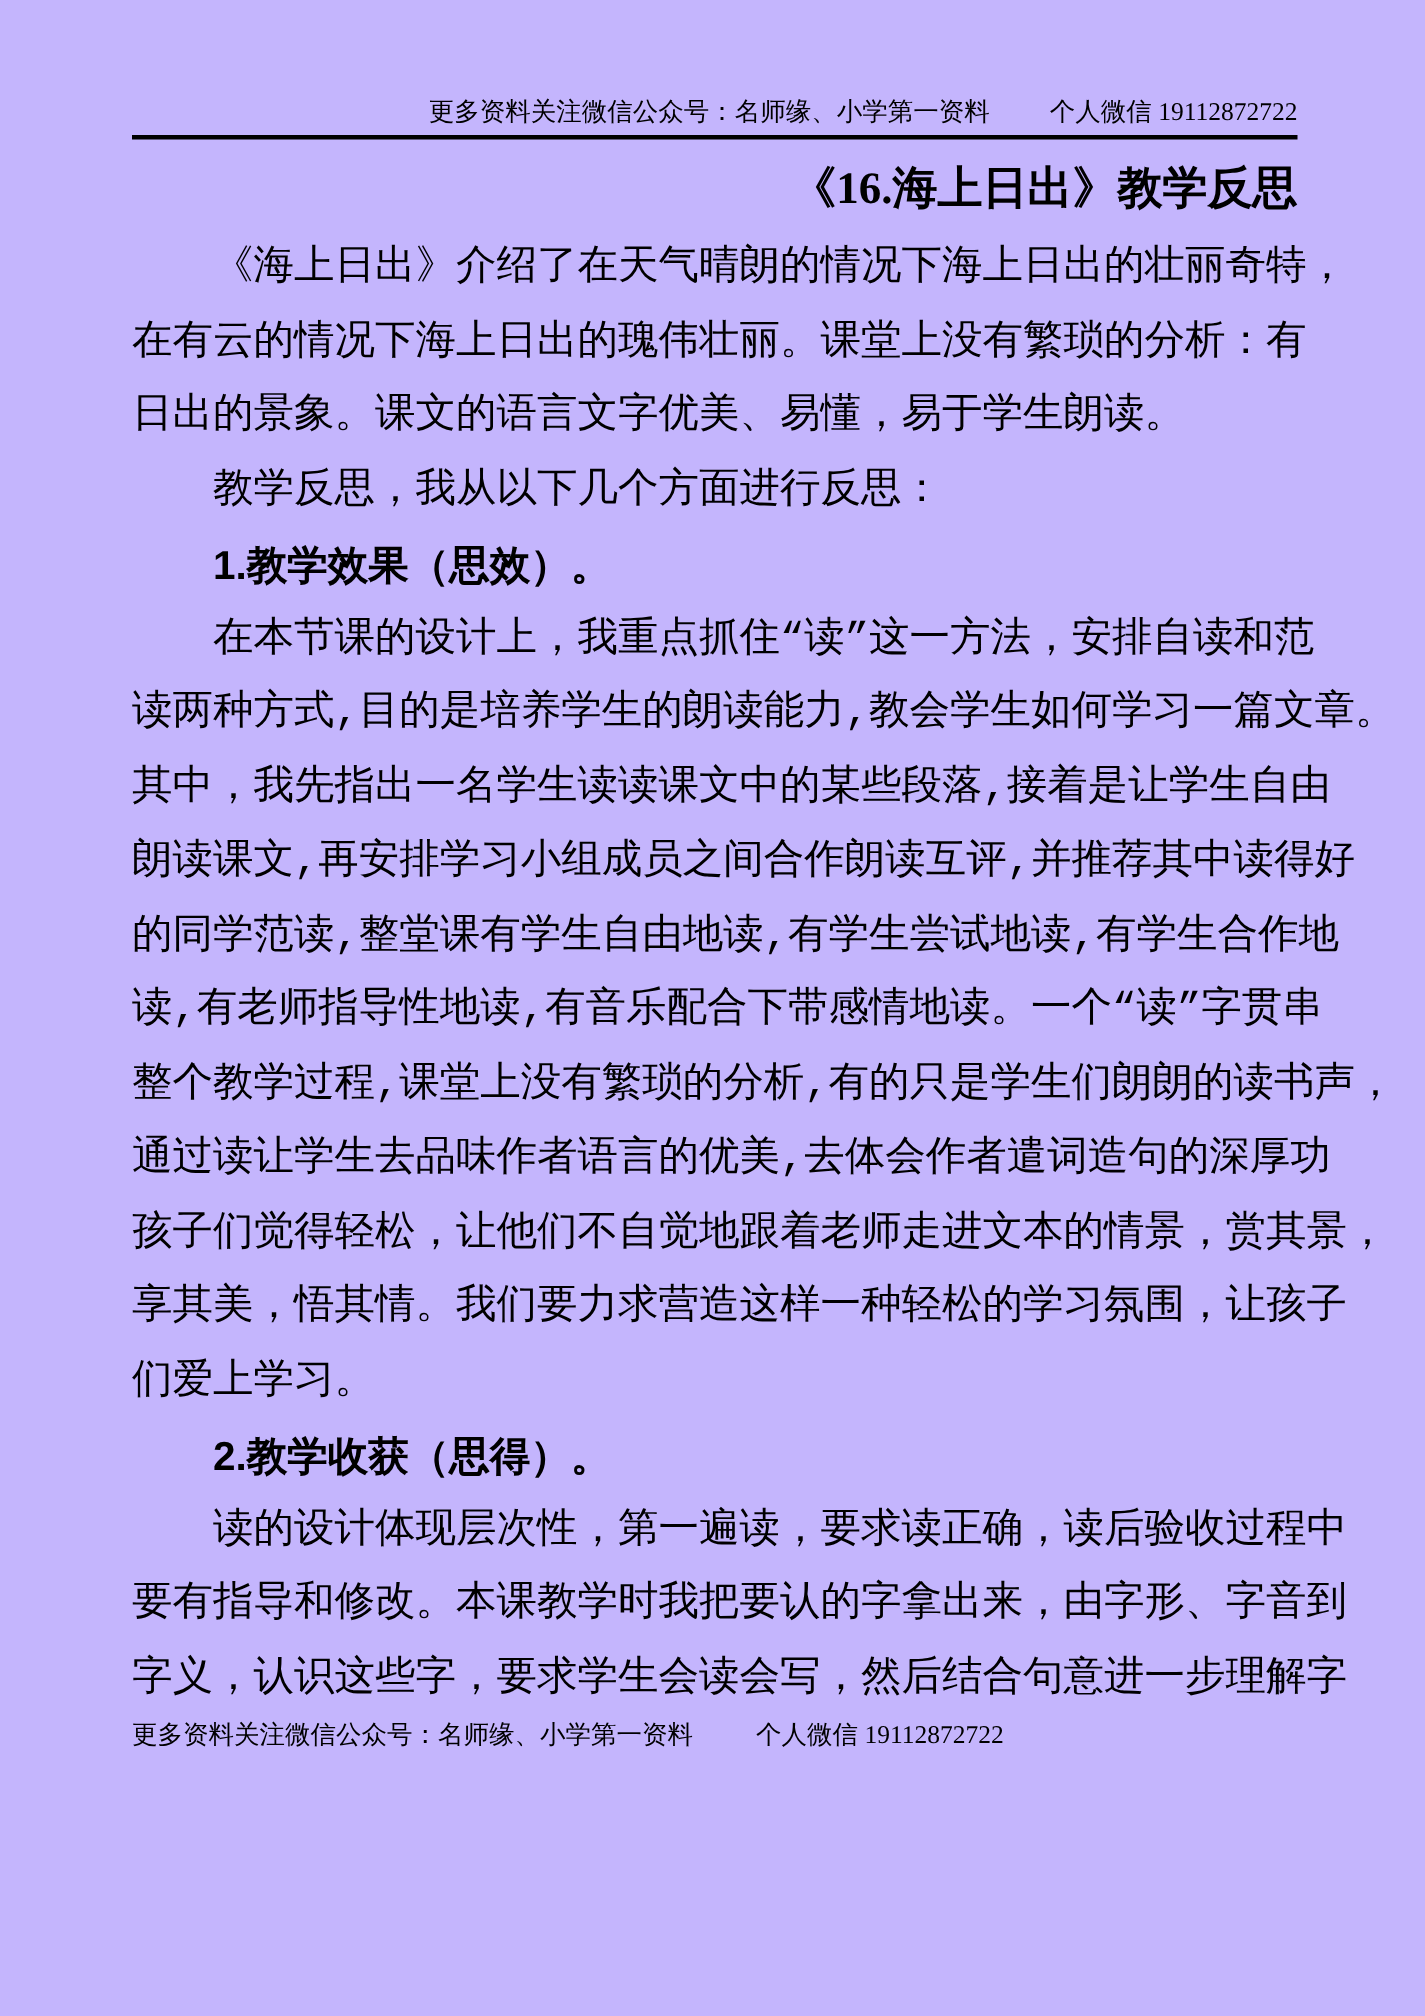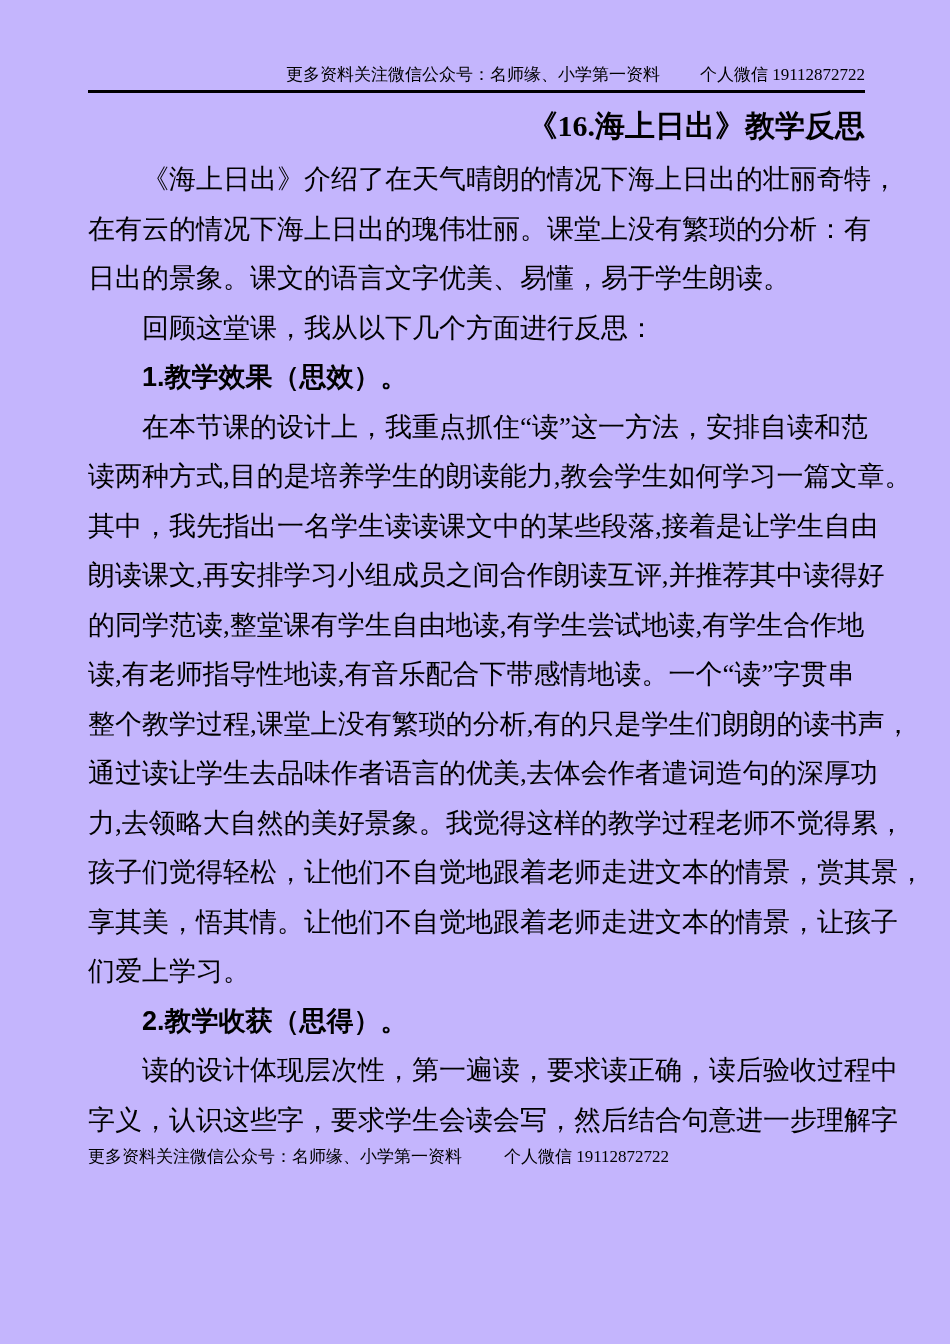--- a/index.html
+++ b/index.html
@@ -52,20 +52,21 @@
   }
   .block .line:first-child {
     text-indent: 2em;
   }
   .block.heading .line {
     font-weight: bold;
     font-family: "Liberation Sans", "DejaVu Sans", sans-serif;
   }
   .line {
     white-space: nowrap;
+    font-family: Liberation Mono, monospace;
   }
   .page-footer {
     display: flex;
     justify-content: flex-start;
     gap: 42px;
     font-size: 17px;
     line-height: 22px;
     margin-top: 1px;
     white-space: nowrap;
   }
@@ -85,44 +86,44 @@
 
     <div class="doc-title">《16.海上日出》教学反思</div>
 
     <div class="doc-body">
         <div class="block para">
           <div class="line">《海上日出》介绍了在天气晴朗的情况下海上日出的壮丽奇特，</div>
           <div class="line">在有云的情况下海上日出的瑰伟壮丽。课堂上没有繁琐的分析：有</div>
           <div class="line">日出的景象。课文的语言文字优美、易懂，易于学生朗读。</div>
         </div>
         <div class="block para">
-          <div class="line">回顾这堂课，我从以下几个方面进行反思：</div>
+          <div class="line">教学反思，我从以下几个方面进行反思：</div>
         </div>
         <div class="block heading">
           <div class="line">1.教学效果（思效）。</div>
         </div>
         <div class="block para">
           <div class="line">在本节课的设计上，我重点抓住“读”这一方法，安排自读和范</div>
           <div class="line">读两种方式,目的是培养学生的朗读能力,教会学生如何学习一篇文章。</div>
           <div class="line">其中，我先指出一名学生读读课文中的某些段落,接着是让学生自由</div>
           <div class="line">朗读课文,再安排学习小组成员之间合作朗读互评,并推荐其中读得好</div>
           <div class="line">的同学范读,整堂课有学生自由地读,有学生尝试地读,有学生合作地</div>
           <div class="line">读,有老师指导性地读,有音乐配合下带感情地读。一个“读”字贯串</div>
           <div class="line">整个教学过程,课堂上没有繁琐的分析,有的只是学生们朗朗的读书声，</div>
           <div class="line">通过读让学生去品味作者语言的优美,去体会作者遣词造句的深厚功</div>
-          <div class="line">力,去领略大自然的美好景象。我觉得这样的教学过程老师不觉得累，</div>
           <div class="line">孩子们觉得轻松，让他们不自觉地跟着老师走进文本的情景，赏其景，</div>
-          <div class="line">享其美，悟其情。让他们不自觉地跟着老师走进文本的情景，让孩子</div>
+          <div class="line">享其美，悟其情。我们要力求营造这样一种轻松的学习氛围，让孩子</div>
           <div class="line">们爱上学习。</div>
         </div>
         <div class="block heading">
           <div class="line">2.教学收获（思得）。</div>
         </div>
         <div class="block para">
           <div class="line">读的设计体现层次性，第一遍读，要求读正确，读后验收过程中</div>
+          <div class="line">要有指导和修改。本课教学时我把要认的字拿出来，由字形、字音到</div>
           <div class="line">字义，认识这些字，要求学生会读会写，然后结合句意进一步理解字</div>
         </div>
       </div>
 
     <div class="page-footer">
       <span>更多资料关注微信公众号：名师缘、小学第一资料</span>
       <span>个人微信 19112872722</span>
     </div>
 
   </div>

